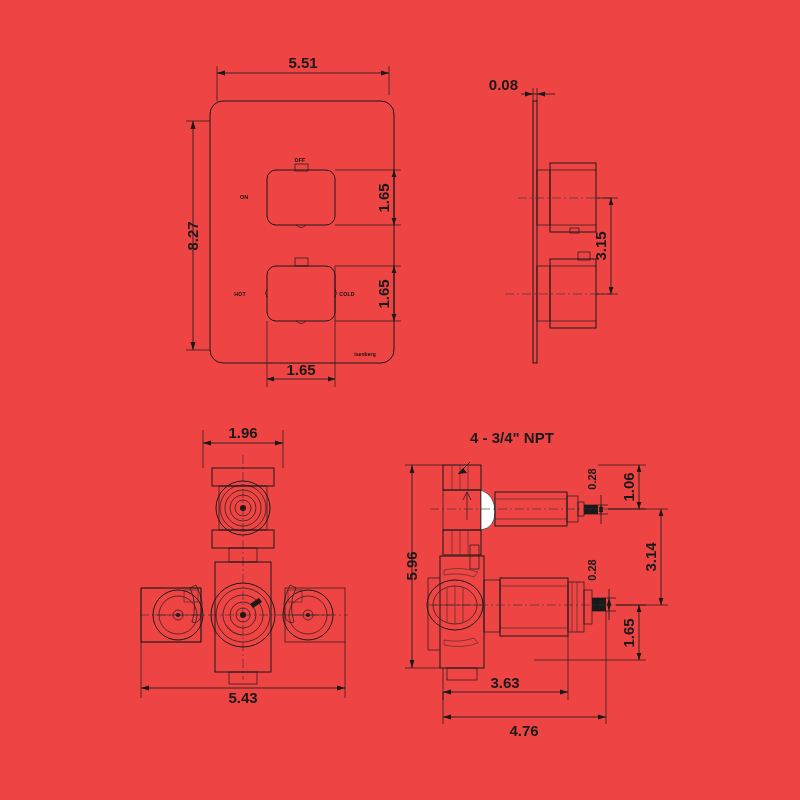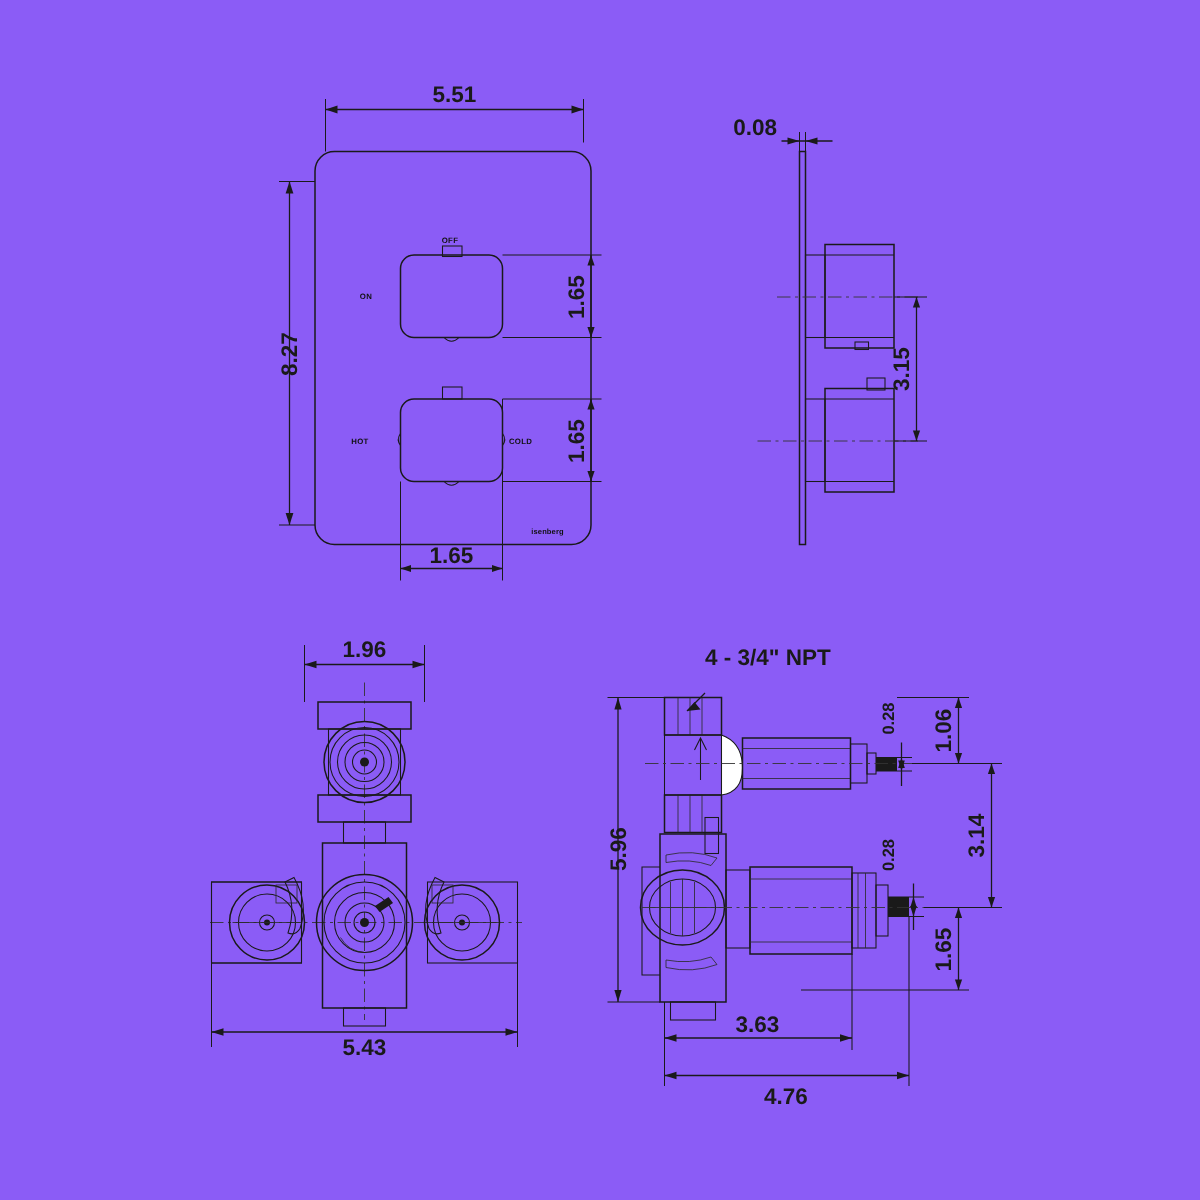--- a/index.html
+++ b/index.html
@@ -1,17 +1,17 @@
 <!DOCTYPE html>
 <html><head>
 <meta charset="utf-8">
 <style>
   html,body{margin:0;padding:0;background:#ffffff;}
   body{width:800px;height:800px;overflow:hidden;font-family:"Liberation Sans",sans-serif;}
-  #stage{position:relative;width:800px;height:800px;background:#8b5cf6;}
+  #stage{position:relative;width:800px;height:800px;background:#ef4444;}
   svg{display:block;}
   .dimtext{font-family:"Liberation Sans",sans-serif;font-weight:bold;fill:#1a1a1a;font-size:15px;}
   .dimtext-sm{font-family:"Liberation Sans",sans-serif;font-weight:bold;fill:#1a1a1a;font-size:11px;}
   .lbl{font-family:"Liberation Sans",sans-serif;font-weight:bold;fill:#111;font-size:5.2px;letter-spacing:0.2px;}
   .logo{font-family:"Liberation Sans",sans-serif;font-weight:bold;fill:#111;font-size:5px;letter-spacing:0.1px;}
   .ln{stroke:#1a1a1a;fill:none;stroke-width:1;}
   .ln-thin{stroke:#1a1a1a;fill:none;stroke-width:0.7;}
   .ln-xthin{stroke:#2b2b2b;fill:none;stroke-width:0.55;}
   .dim{stroke:#1a1a1a;fill:none;stroke-width:0.85;}
   .ext{stroke:#1a1a1a;fill:none;stroke-width:0.7;}

